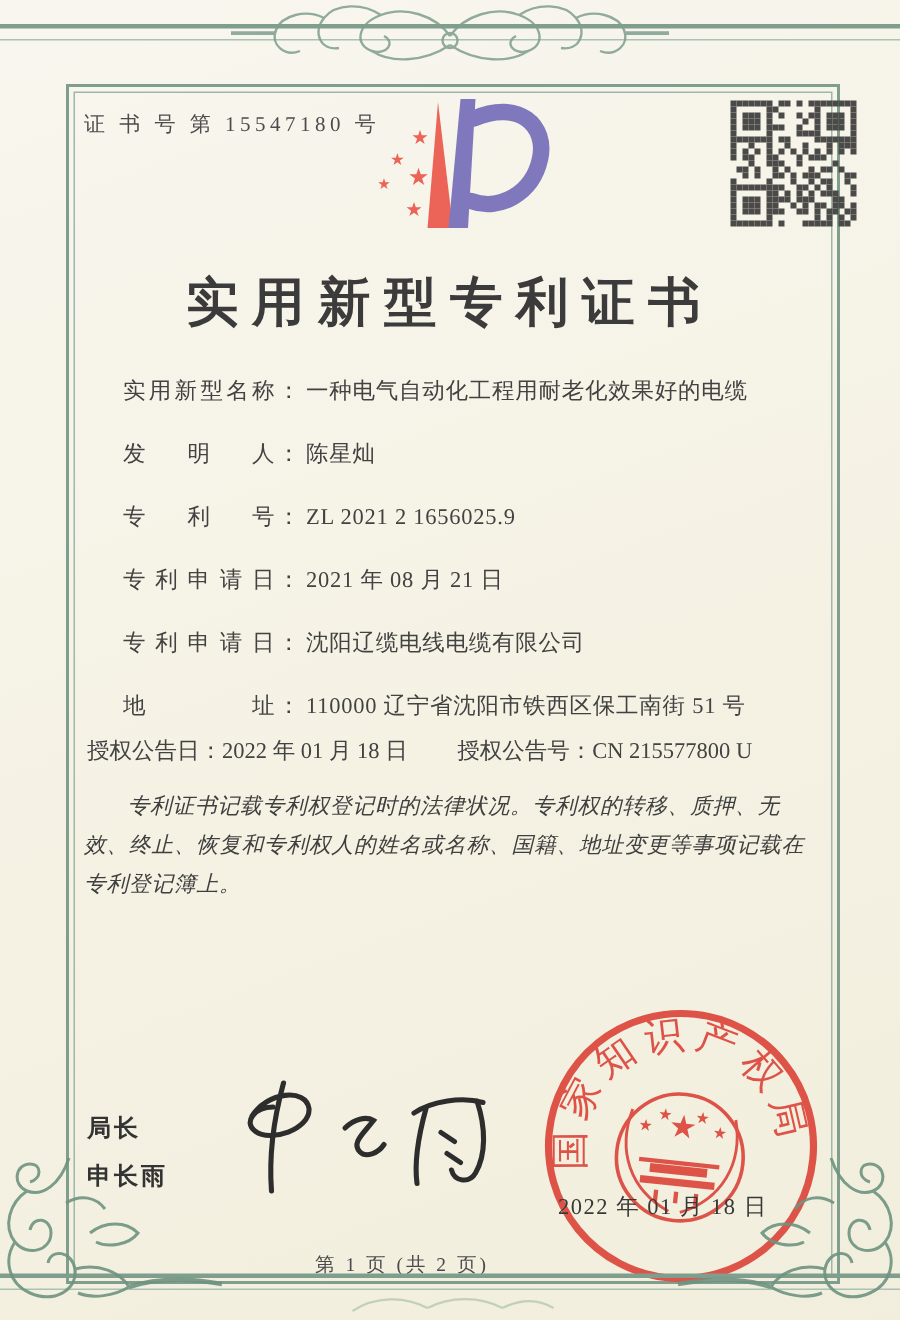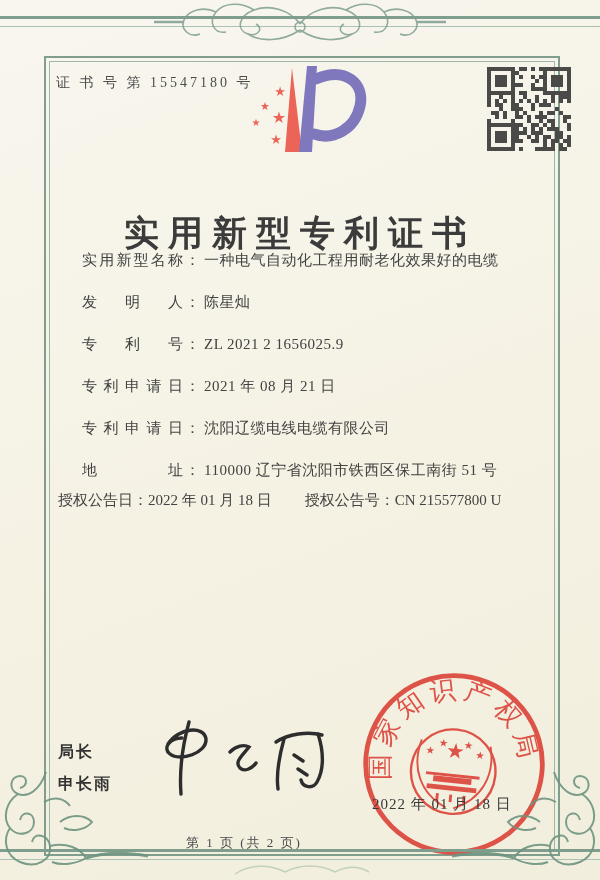--- a/index.html
+++ b/index.html
@@ -22,40 +22,40 @@
     border:1px solid #9db7a9;}
   .ornament{position:absolute;pointer-events:none;}
   
   .cert-no{position:absolute;left:56px;top:74px;font-size:14px;letter-spacing:3px;color:#4c4c4c;}
   .logo{position:absolute;left:232px;top:62px;width:140px;height:108px;}
   .qr{position:absolute;left:487px;top:67px;width:84px;height:84px;
     display:grid;grid-template-columns:repeat(21,4px);grid-template-rows:repeat(21,4px);}
   .qr .m1{background:#4a4a48;}
   .qr .m0{background:transparent;}
   .title{position:absolute;left:0;top:178px;width:600px;text-align:center;
-    font-size:35px;font-weight:600;letter-spacing:9px;color:#3b3b3b;margin-top:32px;}
+    font-size:35px;font-weight:600;letter-spacing:9px;color:#3b3b3b;}
   
   .fields{position:absolute;left:58px;top:251px;width:492px;font-size:15px;color:#424242;margin-left:24px;}
   .f-row{height:16px;margin-bottom:26px;white-space:nowrap;}
   .f-label{display:inline-block;width:102px;text-align:justify;text-align-last:justify;letter-spacing:1px;vertical-align:top;}
   .f-colon{display:inline-block;margin:0 4px 0 1px;}
   .f-value{letter-spacing:0.5px;}
   .grant-row{position:absolute;left:58px;top:491px;width:500px;font-size:15px;color:#424242;white-space:nowrap;}
   .grant-pair2{margin-left:33px;}
   
   .paras{position:absolute;left:56px;top:525px;width:490px;font-size:14.5px;line-height:26px;
     font-style:italic;color:#3f3f3f;letter-spacing:0.5px;}
   .paras p{margin:0;text-indent:2em;}
   
   .director{position:absolute;left:58px;top:742px;font-size:16px;color:#333;letter-spacing:2px;font-weight:bold;}
   .director div{margin-bottom:11px;}
   .signature{position:absolute;left:148px;top:712px;width:195px;height:90px;}
   .seal{position:absolute;left:358px;top:668px;width:192px;height:192px;opacity:0.92;}
   .seal-date{position:absolute;left:372px;top:795px;font-size:15px;color:#383838;letter-spacing:1px;z-index:5;}
-  .footer{position:absolute;left:0;top:834px;width:488px;text-align:center;font-size:13px;letter-spacing:2px;color:#4a4a4a;}
+  .footer{position:absolute;left:0;top:834px;width:488px;text-align:center;font-size:13px;letter-spacing:2px;color:#4a4a4a;padding-left:24px;}
   svg{display:block;}
 </style>
 </head>
 <body>
 
 <div class="photo">
 
   <div class="top-line"></div>
   <svg class="ornament" style="left:150px;top:0;width:300px;height:46px" viewBox="0 0 300 46">
     <g fill="none" stroke="#7f9e8e" stroke-width="1.6" opacity="0.85">
@@ -556,20 +556,21 @@
     <div class="f-row">
       <span class="f-label">地址</span><span class="f-colon">：</span><span class="f-value">110000 辽宁省沈阳市铁西区保工南街 51 号</span>
     </div>
   </div>
 
   <div class="grant-row">
     <span>授权公告日</span><span>：</span><span>2022 年 01 月 18 日</span><span class="grant-pair2">授权公告号</span><span>：</span><span>CN 215577800 U</span>
   </div>
 
   <div class="paras">
+    <p>专利证书记载专利权登记时的法律状况。专利权的转移、质押、无效、终止、恢复和专利权人的姓名或名称、国籍、地址变更等事项记载在专利登记簿上。</p>
   </div>
 
   <div class="director">
     <div>局长</div>
     <div>申长雨</div>
   </div>
 
   <svg class="signature" viewBox="0 0 195 90">
     <g fill="none" stroke="#2d2d2d" stroke-width="3.4" stroke-linecap="round">
       <path d="M20,32 C30,16 56,13 58,27 C59,41 32,50 22,42 C14,36 22,26 34,26"></path>

